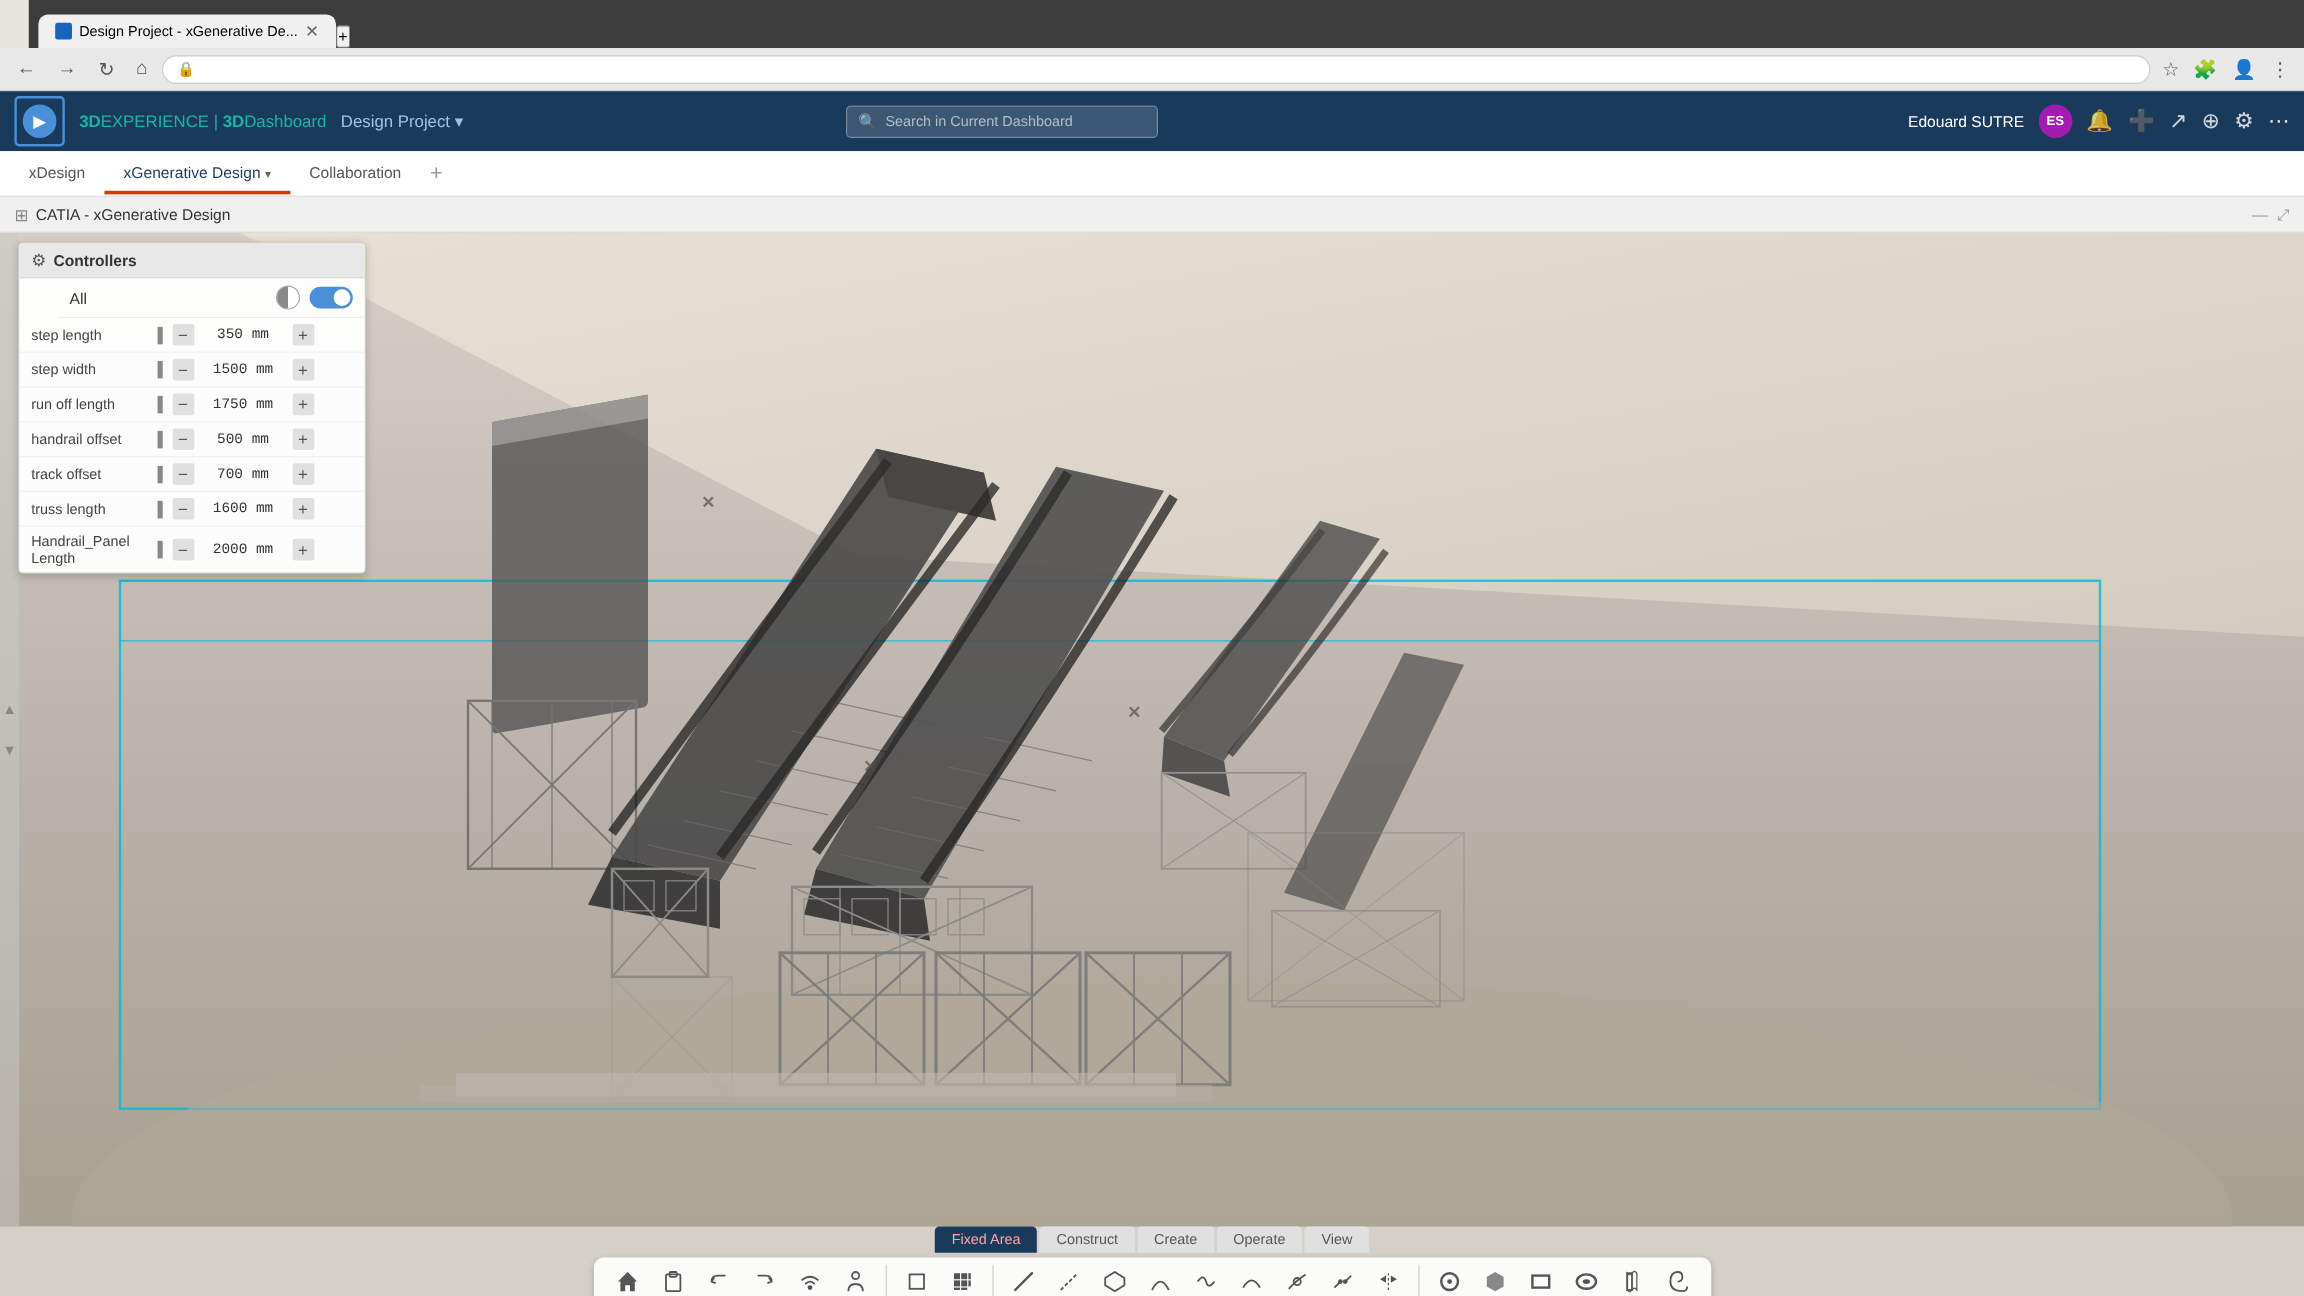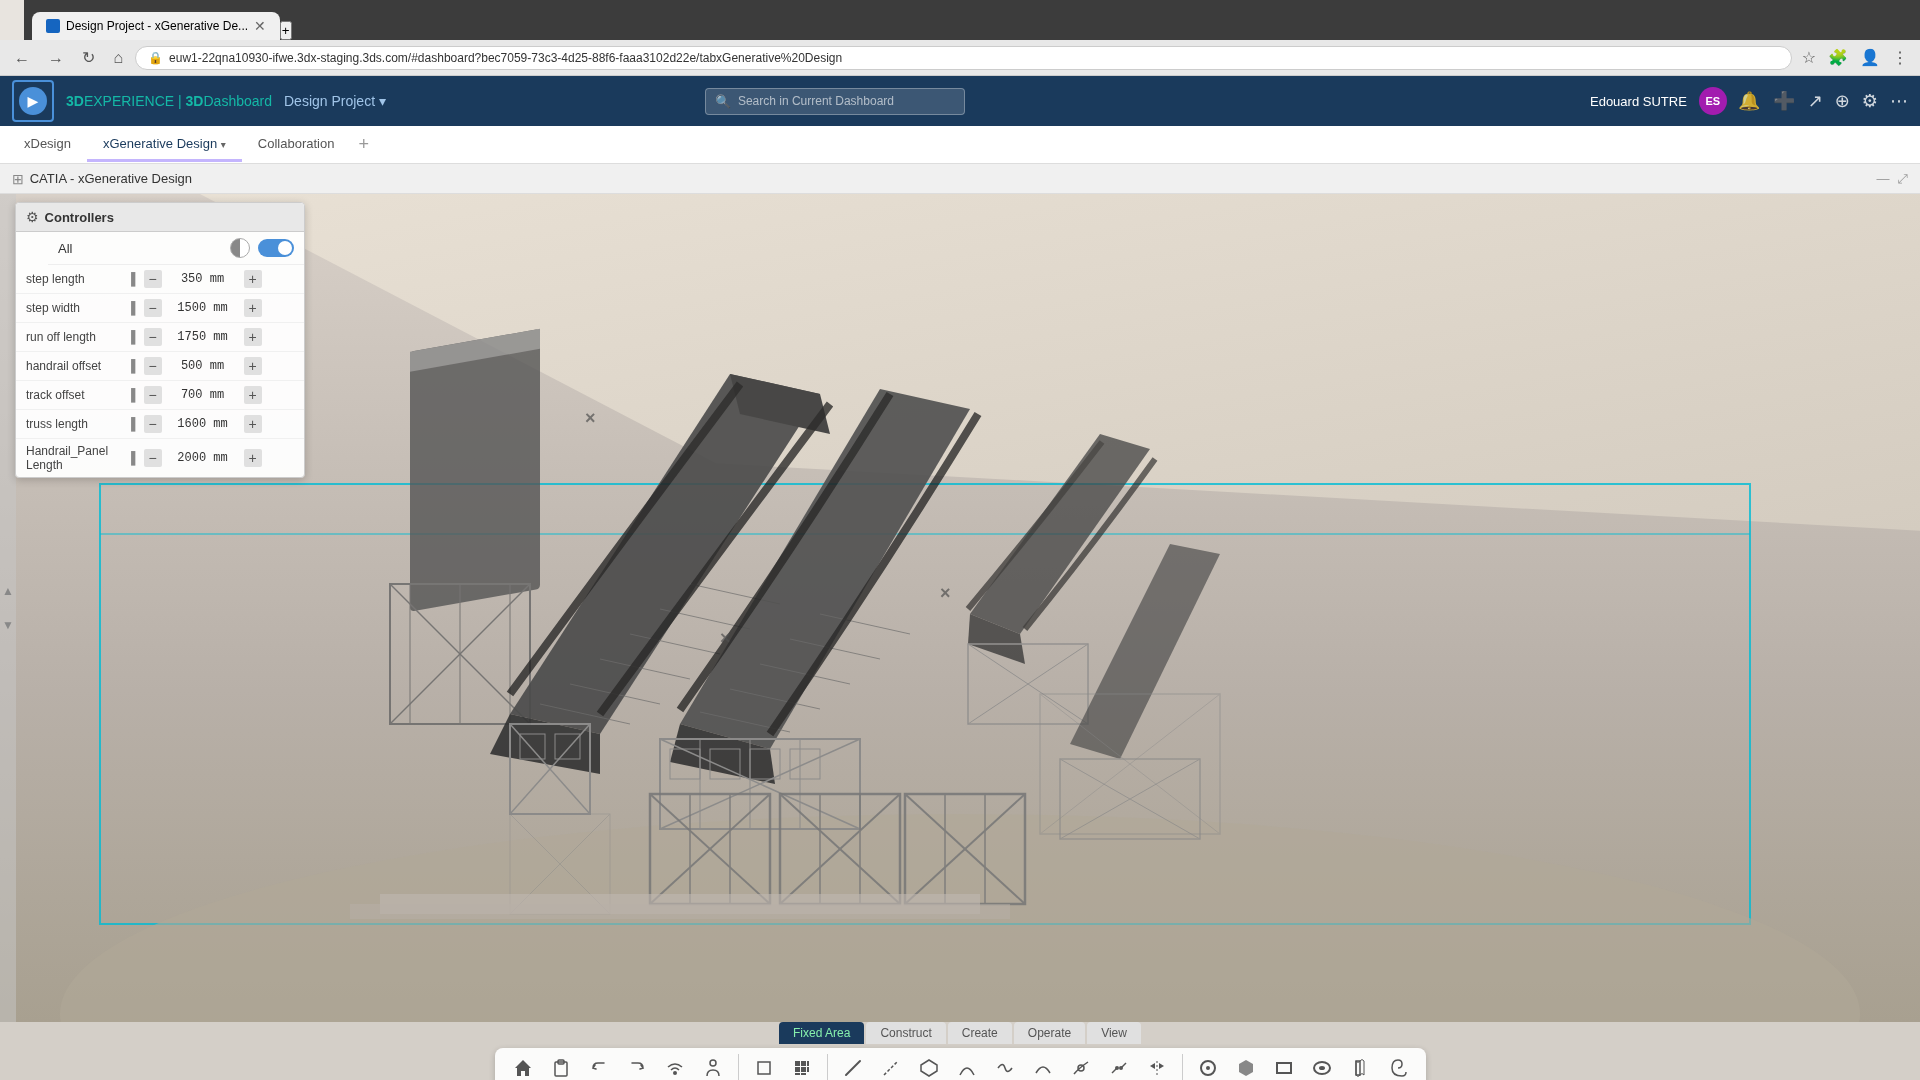--- a/index.html
+++ b/index.html
@@ -28,21 +28,21 @@
     .header-search { flex: 0 0 260px; background: rgba(255,255,255,0.15); border: 1px solid rgba(255,255,255,0.3); border-radius: 4px; padding: 5px 10px; display: flex; align-items: center; gap: 6px; margin: 0 auto; }
     .header-search input { background: none; border: none; color: white; font-size: 12px; width: 200px; outline: none; }
     .header-search input::placeholder { color: rgba(255,255,255,0.6); }
     .header-right { margin-left: auto; display: flex; align-items: center; gap: 12px; color: white; font-size: 13px; }
     .user-avatar { width: 28px; height: 28px; background: #a21caf; border-radius: 50%; display: flex; align-items: center; justify-content: center; color: white; font-size: 11px; font-weight: bold; }
     .header-icon { color: rgba(255,255,255,0.8); font-size: 18px; cursor: pointer; }
 
     
     .tab-nav { background: white; height: 38px; display: flex; align-items: center; padding: 0 8px; border-bottom: 1px solid #ddd; gap: 0; }
     .tab-item { padding: 8px 16px; font-size: 13px; color: #555; cursor: pointer; border-bottom: 3px solid transparent; }
-    .tab-item.active { color: #1a3a5c; border-bottom: 3px solid #c4b5fd; font-weight: 500; }
+    .tab-item.active { color: #1a3a5c; border-bottom: 3px solid #c2410c; font-weight: 500; }
     .tab-add { color: #999; font-size: 18px; cursor: pointer; padding: 4px 8px; }
 
     
     .sub-header { background: #f0f0f0; height: 30px; display: flex; align-items: center; padding: 0 12px; border-bottom: 1px solid #ddd; font-size: 13px; color: #333; }
 
     
     .main-content { display: flex; height: calc(1080px - 40px - 36px - 50px - 38px - 30px); position: relative; }
 
     
     .controllers-panel { width: 290px; background: rgba(255,255,255,0.95); border: 1px solid #ccc; position: absolute; left: 15px; top: 8px; z-index: 10; border-radius: 4px; box-shadow: 0 2px 8px rgba(0,0,0,0.2); }
@@ -61,21 +61,21 @@
     .param-plus { width: 18px; height: 18px; background: #e0e0e0; border-radius: 2px; display: flex; align-items: center; justify-content: center; font-size: 14px; cursor: pointer; color: #555; }
     .param-bar-icon { font-size: 12px; color: #888; margin-right: 2px; }
 
     
     .viewport { flex: 1; position: relative; overflow: hidden; background: #d4cfc8; }
 
     
     .bottom-toolbar { position: absolute; bottom: 0; left: 0; right: 0; height: 58px; display: flex; flex-direction: column; align-items: center; }
     .toolbar-tabs { display: flex; gap: 2px; margin-bottom: 4px; }
     .toolbar-tab { padding: 4px 14px; font-size: 12px; cursor: pointer; border-radius: 4px 4px 0 0; }
-    .toolbar-tab.active { background: #1a3a5c; color: #86efac; }
+    .toolbar-tab.active { background: #1a3a5c; color: #fca5a5; }
     .toolbar-tab:not(.active) { background: #e0e0e0; color: #555; }
     .toolbar-buttons { background: rgba(255,255,255,0.9); border-radius: 8px; padding: 4px 12px; display: flex; align-items: center; gap: 6px; box-shadow: 0 2px 6px rgba(0,0,0,0.2); }
     .tool-btn { width: 32px; height: 32px; display: flex; align-items: center; justify-content: center; cursor: pointer; border-radius: 4px; font-size: 16px; color: #444; }
     .tool-sep { width: 1px; height: 28px; background: #ccc; margin: 0 3px; }
 
     
     .left-strip { width: 16px; background: rgba(200,200,200,0.5); position: absolute; left: 0; top: 0; bottom: 58px; display: flex; flex-direction: column; align-items: center; justify-content: center; gap: 20px; }
     .strip-arrow { color: #888; font-size: 12px; cursor: pointer; }
   </style>
 </head>
@@ -92,21 +92,20 @@
   </div>
 </div>
 
 <div class="browser-controls">
   <button class="browser-btn">←</button>
   <button class="browser-btn">→</button>
   <button class="browser-btn">↻</button>
   <button class="browser-btn">⌂</button>
   <div class="address-bar">
     <span class="lock-icon">🔒</span>
-    <span style="font-size:12px;color:#333;">euw1-22qna10930-ifwe.3dx-staging.3ds.com/#dashboard?bec7059-73c3-4d25-88f6-faaa3102d22e/tabxGenerative%20Design</span>
   </div>
   <div class="browser-actions">
     <button class="browser-action-btn">☆</button>
     <button class="browser-action-btn">🧩</button>
     <button class="browser-action-btn">👤</button>
     <button class="browser-action-btn">⋮</button>
   </div>
 </div>
 
 <div class="app-header">

